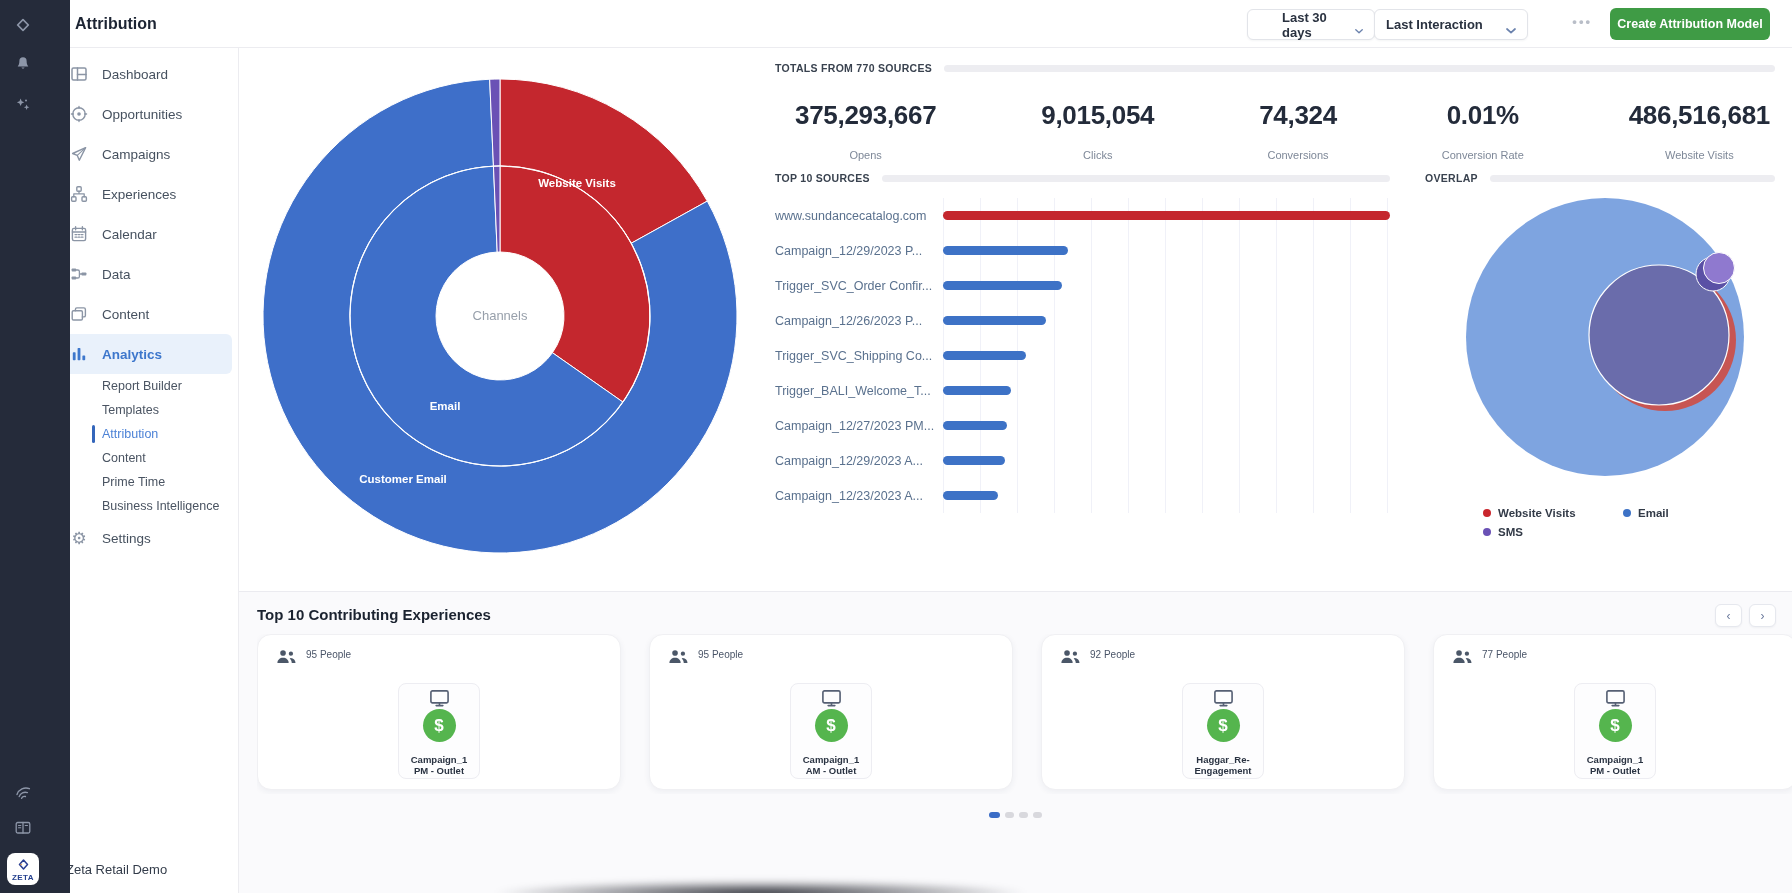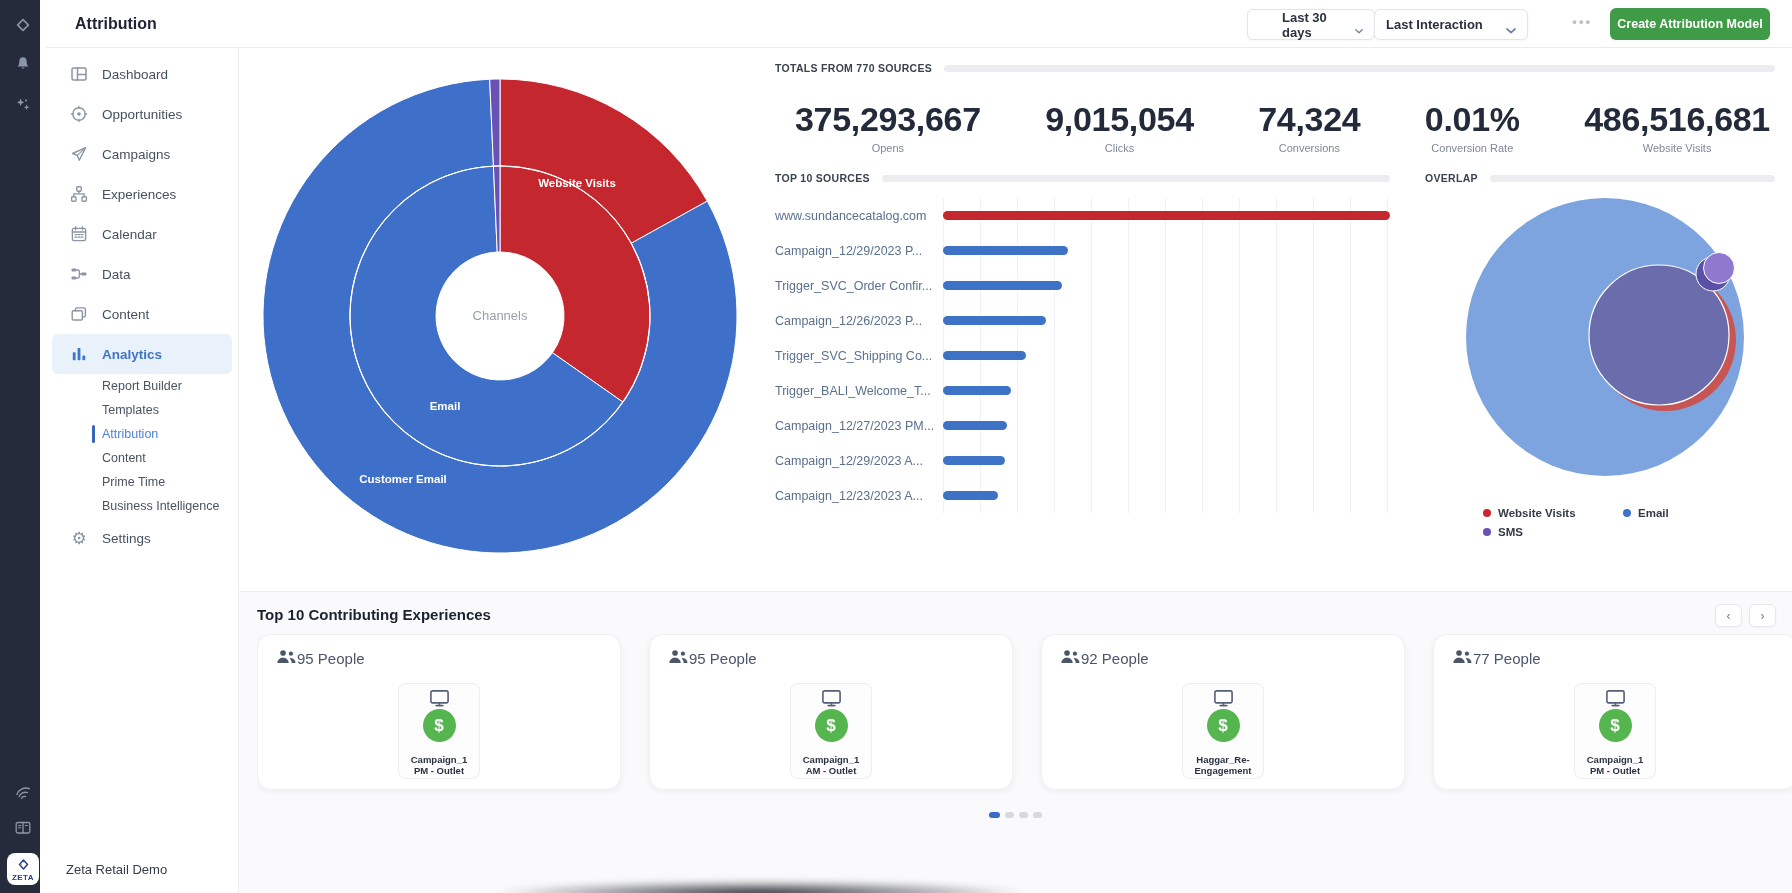--- a/index.html
+++ b/index.html
@@ -1,21 +1,21 @@
 <!DOCTYPE html>
 <html><head>
 <meta charset="utf-8">
 <style>
   * { margin:0; padding:0; box-sizing:border-box; }
   html,body { background:#e8e8e8; }
   body { font-family:"Liberation Sans", sans-serif; }
   #app { position:relative; width:1792px; height:893px; background:#fff; overflow:hidden; }
 
   
-  .rail { position:absolute; left:0; top:0; width:40px; height:893px; background:#252b3a; z-index:30;padding-left:22px; }
+  .rail { position:absolute; left:0; top:0; width:70px; height:893px; background:#252b3a; z-index:30;padding-left:22px; }
   .rail-icon { position:absolute; left:0; width:46px; height:34px; display:flex; align-items:center; justify-content:center; color:#8d96a8; cursor:pointer; }
   .rail-icon svg { width:20px; height:20px; }
   .rail-logo { position:absolute; left:7px; bottom:8px; width:32px; height:32px; background:#fff; border-radius:8px; display:flex; flex-direction:column; align-items:center; justify-content:center; cursor:pointer; }
   .rail-logo svg { width:15px; height:11px; }
   .rail-logo .zeta-txt { font-size:8px; font-weight:bold; color:#24408e; letter-spacing:.4px; line-height:1; }
 
   
   .header { position:absolute; left:46px; top:0; right:0; height:48px; background:#fff; border-bottom:1px solid #ececf0; z-index:25; }
   .page-title { position:absolute; left:29px; top:15px; font-size:16px; font-weight:bold; color:#1c2433; }
   .select-box { position:absolute; top:9px; height:31px; background:#fff; border:1px solid #e2e4e9; border-radius:6px; box-shadow:0 1px 2px rgba(40,50,80,.05); display:flex; align-items:center; justify-content:space-between; padding:0 11px; font-size:13px; font-weight:bold; color:#2a3240; cursor:pointer; }
@@ -42,22 +42,22 @@
 
   
   .main { position:absolute; left:239px; top:48px; right:0; bottom:0; background:#fff; }
 
   .sec-head { position:absolute; display:flex; align-items:center; gap:12px; font-size:10.5px; font-weight:bold; color:#39424f; letter-spacing:.3px; }
   .sec-head .rule { height:7px; background:#ededf1; border-radius:4px; flex:none; }
 
   
   .stats-row { position:absolute; left:556px; top:52px; width:975px; display:flex; justify-content:space-between; }
   .stat { text-align:center; }
-  .stat .v { font-size:34px; font-weight:bold; color:#232b3a; letter-spacing:-.3px; }
-  .stat .l { font-size:11px; color:#7e8898; margin-top:3px; }
+  .stat .v { font-size:26px; font-weight:bold; color:#232b3a; letter-spacing:-.3px; }
+  .stat .l { font-size:11px; color:#7e8898; margin-top:18px; }
 
   
   .sources-list { position:absolute; left:536px; top:150px; width:615px; }
   .grid-overlay { position:absolute; left:168px; right:0; top:0; bottom:0; background:repeating-linear-gradient(90deg, #f0f1f8 0 1px, transparent 1px 37px); }
   .src-row { height:35px; display:flex; align-items:center; position:relative; }
   .src-label { width:168px; font-size:12.5px; color:#5a718e; white-space:nowrap; overflow:hidden; flex:none; }
   .src-barzone { flex:1; position:relative; height:9px; }
   .src-bar { position:absolute; left:0; top:0; height:9px; border-radius:5px; }
 
   
@@ -69,21 +69,21 @@
   
   .sunburst-svg { position:absolute; left:21px; top:28px; }
 
   
   .exp-section { position:absolute; left:0; right:0; top:543px; bottom:0; background:#fafafc; border-top:1px solid #ebebf0; }
   .exp-head { position:absolute; left:18px; top:14px; font-size:15px; font-weight:bold; color:#1b2330; }
   .exp-arrows { position:absolute; right:16px; top:12px; display:flex; gap:7px; }
   .arrow-btn { width:27px; height:23px; background:#fff; border:1px solid #e6e8ee; border-radius:6px; color:#6b7a9c; font-size:12px; display:flex; align-items:center; justify-content:center; cursor:pointer; box-shadow:0 1px 2px rgba(40,50,80,.05); }
   .cards-row { position:absolute; left:18px; top:42px; width:1537px; height:160px; display:flex; gap:28px; overflow:hidden; }
   .exp-card { flex:none; width:364px; height:156px; background:#fff; border:1px solid #f0f0f3; border-radius:14px; box-shadow:0 2px 6px rgba(40,50,80,.06); position:relative; cursor:pointer; }
-  .card-people { position:absolute; left:18px; top:14px; display:flex; align-items:flex-end; font-size:15px; color:#4a5568; }
+  .card-people { position:absolute; left:18px; top:14px; display:flex; align-items:flex-start; gap:9px; font-size:10px; color:#4a5568; }
   .card-people svg { width:21px; height:15px; color:#4b5768; }
   .node { position:absolute; left:50%; transform:translateX(-50%); top:48px; width:82px; height:96px; background:#fdfdfe; border:1px solid #ededf2; border-radius:8px; display:flex; flex-direction:column; align-items:center; padding-top:5px; }
   .node .mon { width:21px; height:17px; color:#566074; }
   .node .dollar { width:33px; height:33px; border-radius:50%; background:#55b54e; color:#fff; font-size:17px; font-weight:bold; display:flex; align-items:center; justify-content:center; margin-top:3px; }
   .node .nlabel { margin-top:12px; font-size:9.5px; font-weight:bold; color:#2a3342; text-align:center; white-space:pre-line; line-height:1.2; }
   .dots { position:absolute; left:0; right:0; top:220px; display:flex; justify-content:center; gap:5px; }
   .dot { height:6px; border-radius:3px; background:#d8d8dd; width:9px; cursor:pointer; }
   .dot.active { background:#3a6cc6; width:11px; }
 
   .bottom-shadow { position:absolute; left:389px; bottom:-18px; width:743px; height:36px; border-radius:50%; background:radial-gradient(ellipse closest-side, rgba(13,15,24,.85), rgba(13,15,24,0) 72%); filter:blur(3px); pointer-events:none; z-index:40; }

